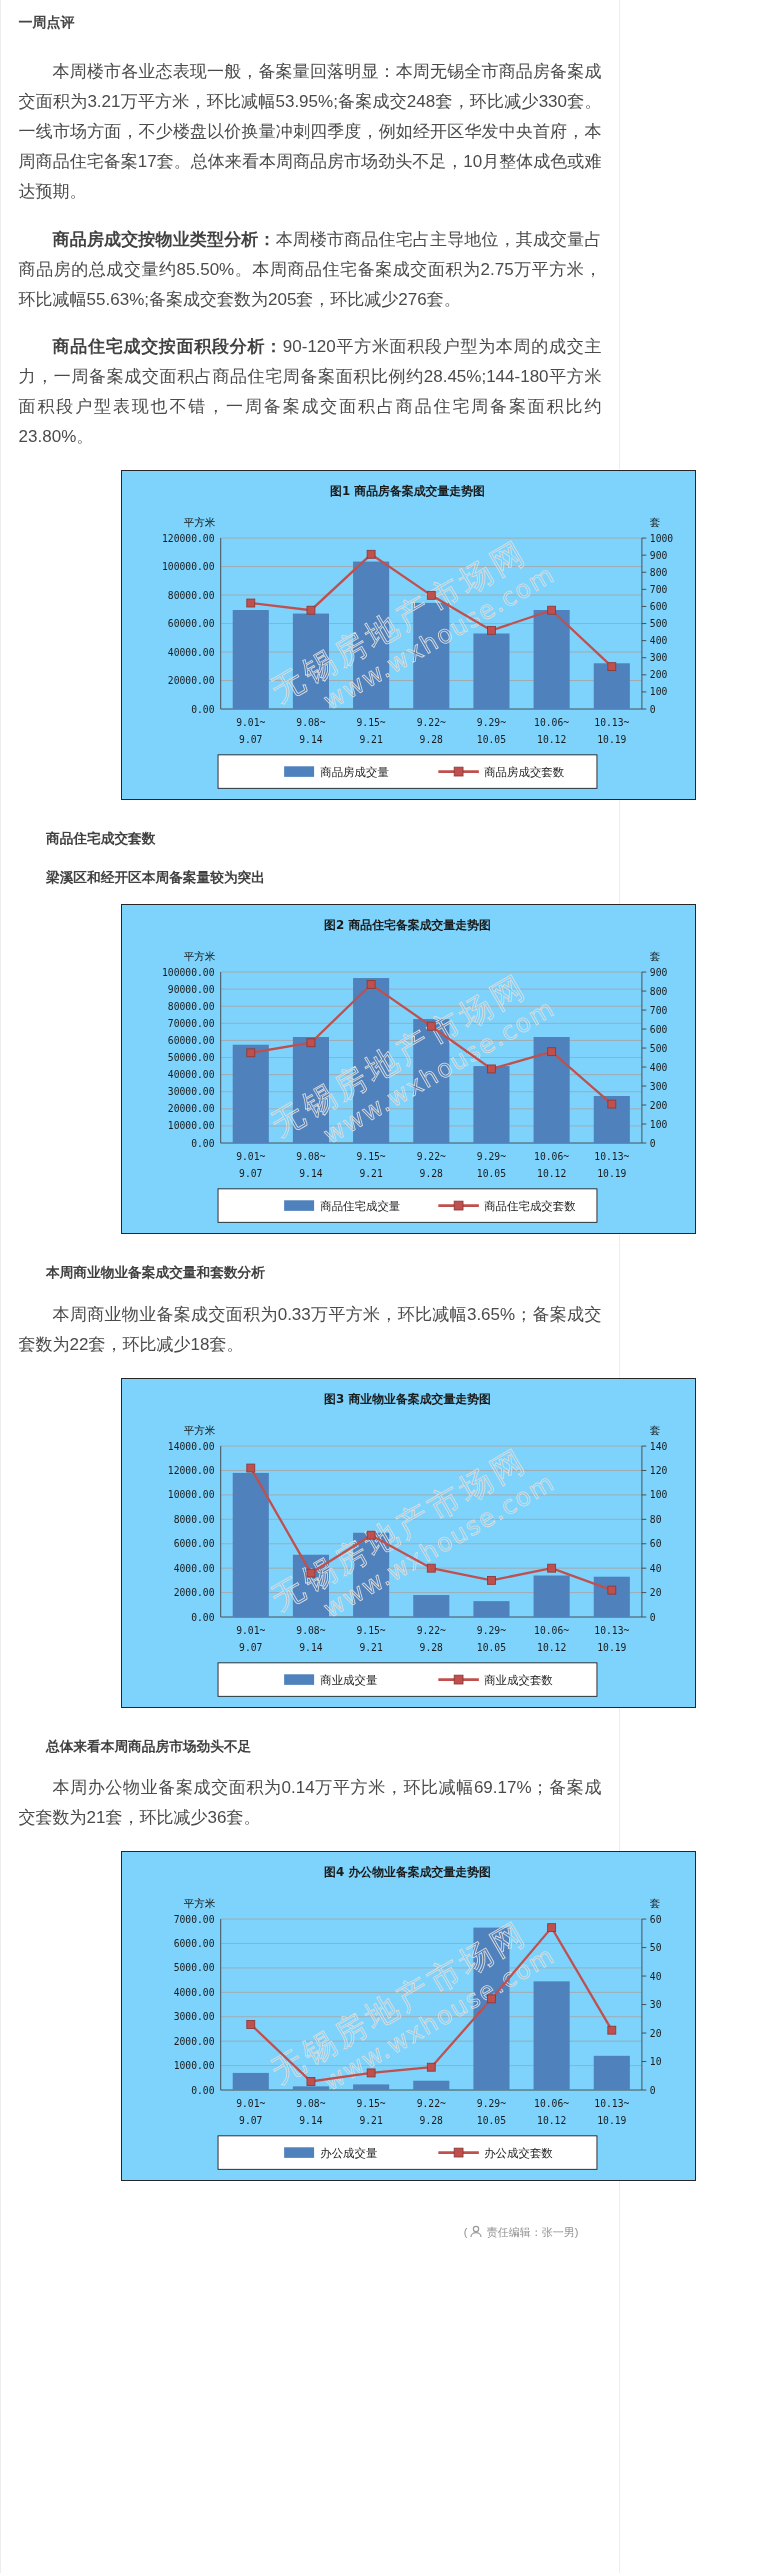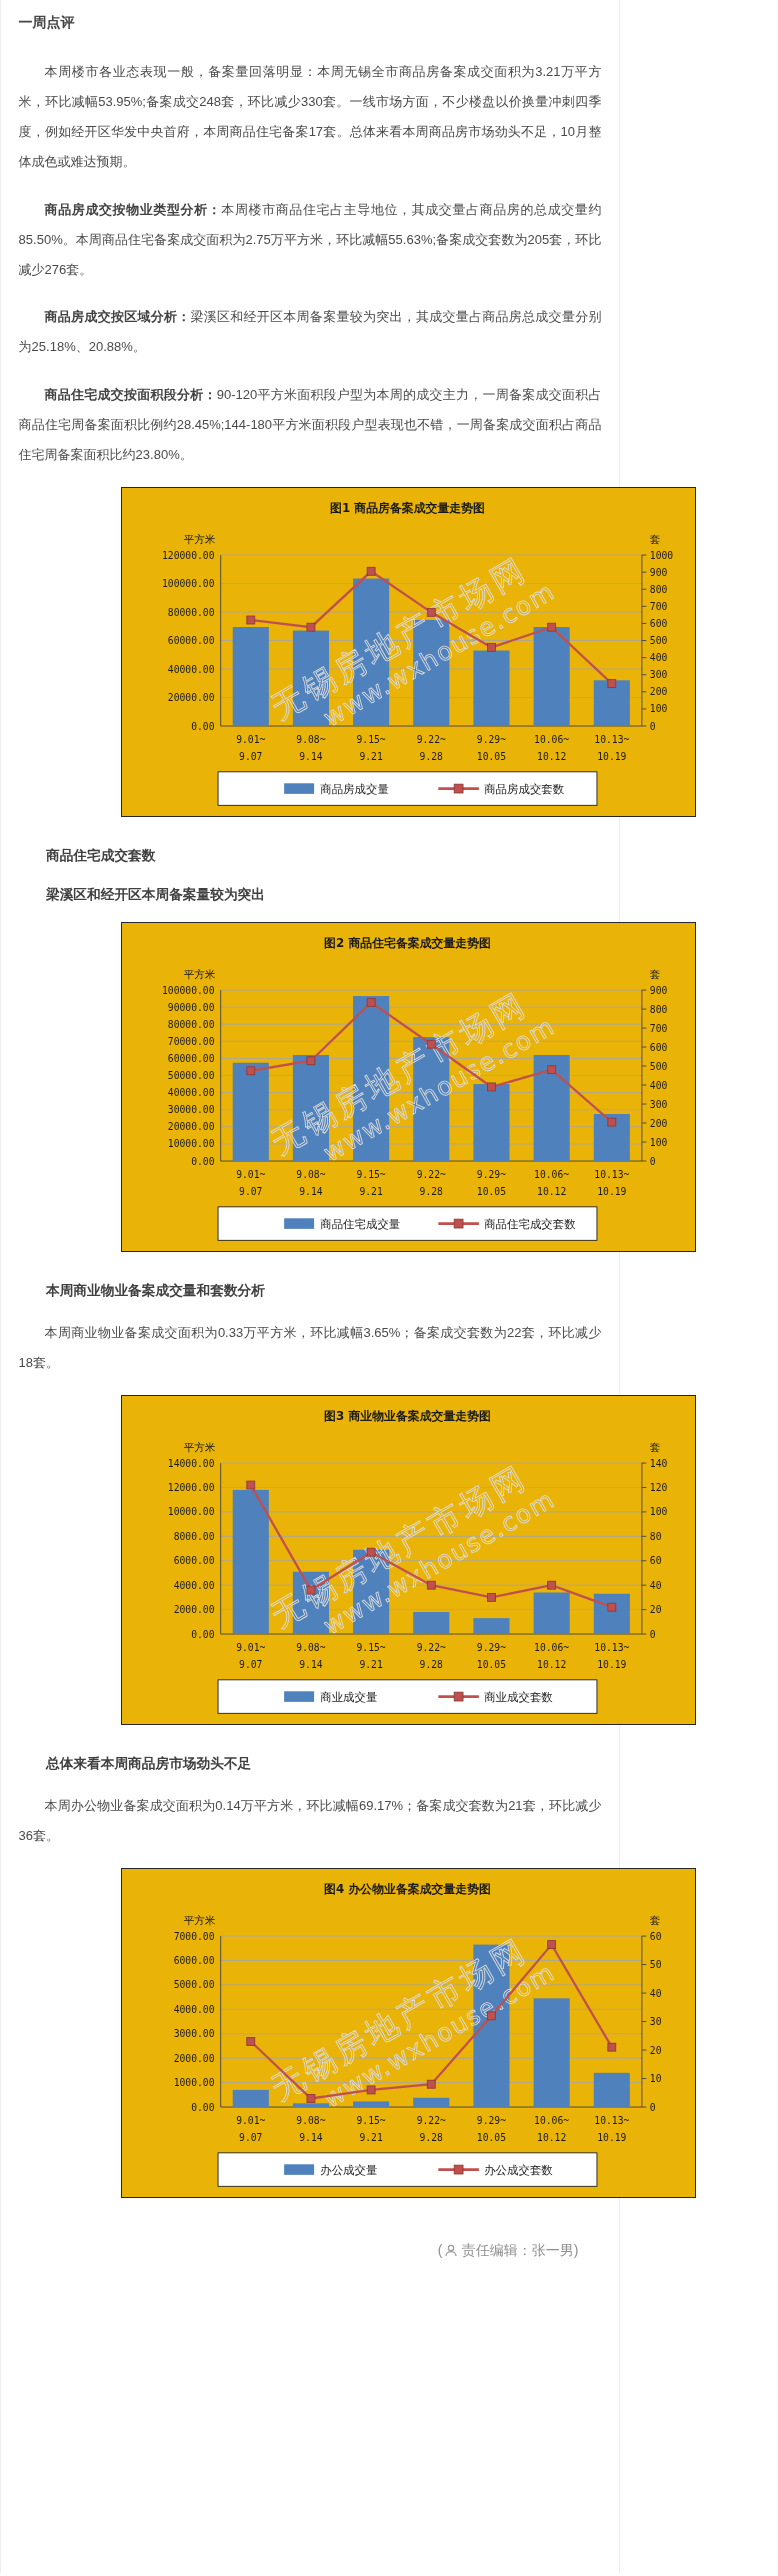--- a/index.html
+++ b/index.html
@@ -19,64 +19,61 @@
   }
   .h1{
     font-size:14px;font-weight:bold;color:#454545;
     margin:3.5px 0 25px 0;
   }
   .h{
     font-size:13.7px;font-weight:bold;color:#404040;
     margin:21px 0 17.6px 0;text-indent:2em;
   }
   .p{
-    font-size:13px;line-height:30px;color:#4a4a4a;
+    font-size:17px;line-height:30px;color:#4a4a4a;
     margin:0 0 17.6px 0;text-indent:2em;text-align:justify;
   }
   .p b{font-weight:bold;color:#424242;font-family:Liberation Serif, serif;}
   .chart-box{
     width:573px;
     margin:12.3px 0 30px 102px;
     border:0.9px solid #262626;
-    background:#eab308;
+    background:#7dd3fc;
   }
   .chart-box svg{display:block;}
   svg text{font-family:"DejaVu Sans","Liberation Sans",sans-serif;fill:#1a1a1a;}
   svg text.ctick{font-family:"DejaVu Sans Mono","Liberation Mono",monospace;font-size:11px;}
   svg text.ctitle{font-size:13.5px;font-weight:bold;}
   svg text.cunit{font-size:12px;}
   svg text.cleg{font-size:13px;}
   svg text.cwm{font-size:36px;letter-spacing:5px;fill:none;stroke:#dcdcdc;stroke-width:1;}
   svg text.cwm2{font-size:28px;letter-spacing:2px;fill:none;stroke:#dcdcdc;stroke-width:1;}
   .footer{
     text-align:right;
     color:#8f8f8f;
-    font-size:14px;
+    font-size:11px;
     padding:14px 23px 30px 0;
   }
   .footer .ic{vertical-align:-1.8px;margin:0 3.5px 0 1.8px;}
 </style>
 </head>
 <body>
 
 <div class="page">
 
   <div class="h1">一周点评</div>
 
   <p class="p">
     <span>本周楼市各业态表现一般，备案量回落明显：本周无锡全市商品房备案成交面积为3.21万平方米，环比减幅53.95%;备案成交248套，环比减少330套。一线市场方面，不少楼盘以价换量冲刺四季度，例如经开区华发中央首府，本周商品住宅备案17套。总体来看本周商品房市场劲头不足，10月整体成色或难达预期。</span>
   </p>
 
   <p class="p">
     <b>商品房成交按物业类型分析：</b><span>本周楼市商品住宅占主导地位，其成交量占商品房的总成交量约85.50%。本周商品住宅备案成交面积为2.75万平方米，环比减幅55.63%;备案成交套数为205套，环比减少276套。</span>
   </p>
 
-  <p class="p">
-    <b>商品房成交按区域分析：</b><span>梁溪区和经开区本周备案量较为突出，其成交量占商品房总成交量分别为25.18%、20.88%。</span>
-  </p>
 
   <p class="p">
     <b>商品住宅成交按面积段分析：</b><span>90-120平方米面积段户型为本周的成交主力，一周备案成交面积占商品住宅周备案面积比例约28.45%;144-180平方米面积段户型表现也不错，一周备案成交面积占商品住宅周备案面积比约23.80%。</span>
   </p>
 
 
   <div class="chart-box">
       <svg width="571" height="328" viewBox="0 0 648 372">
         <text x="324" y="27" text-anchor="middle" class="ctitle">图1  商品房备案成交量走势图</text>
         <text x="106" y="62" text-anchor="end" class="cunit">平方米</text>

